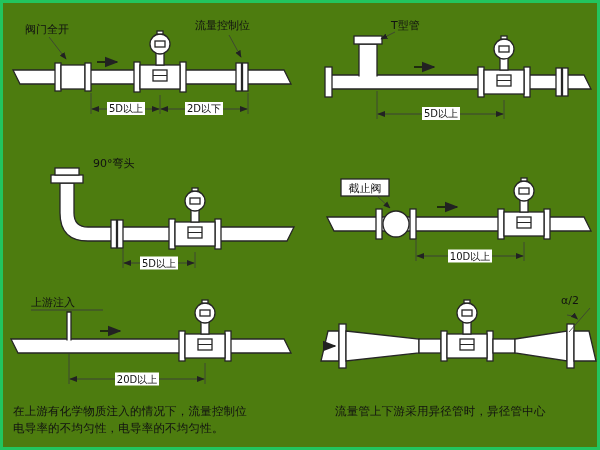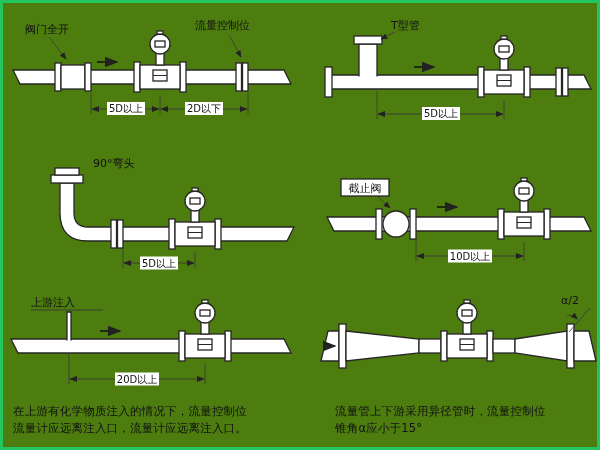--- a/index.html
+++ b/index.html
@@ -157,20 +157,19 @@
     <rect class="part" x="248" y="33" width="7" height="44"></rect>
     <path class="pipe" d="M255,40 H270 L277,70 H255 Z"></path>
     <line class="flow" x1="4" y1="55" x2="16" y2="55" marker-end="url(#arr)"></line>
     <line class="ext" x1="250" y1="41" x2="271" y2="17"></line>
     <path class="ext" d="M248,24 A16,16 0 0 1 258.5,28" marker-end="url(#arr)"></path>
     <text class="lbl" x="242" y="13">α/2</text>
   </svg>
 
   <div class="caption" style="left:10px;top:400px;width:294px">
     <div>在上游有化学物质注入的情况下，流量控制位</div>
-    <div>流量计应远离注入口，流量计应远离注入口。</div>
+    <div>电导率的不均匀性，电导率的不均匀性。</div>
   </div>
   <div class="caption" style="left:332px;top:400px;width:262px">
-    <div>流量管上下游采用异径管时，流量控制位</div>
-    <div>锥角α应小于15°</div>
+    <div>流量管上下游采用异径管时，异径管中心</div>
   </div>
 
 </div>
 
 </body></html>

